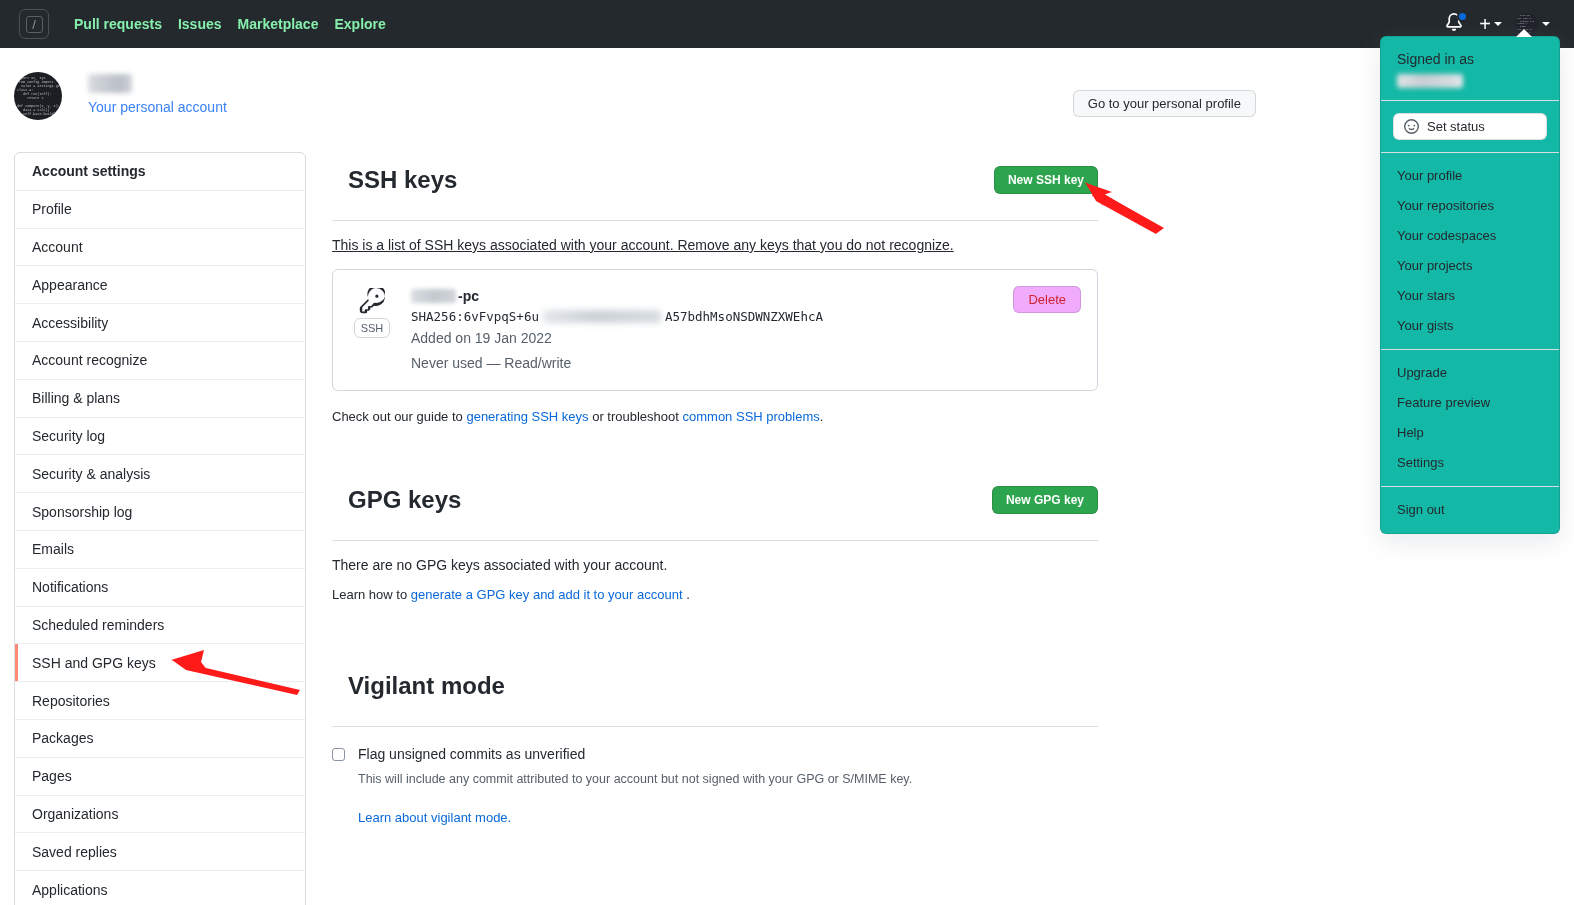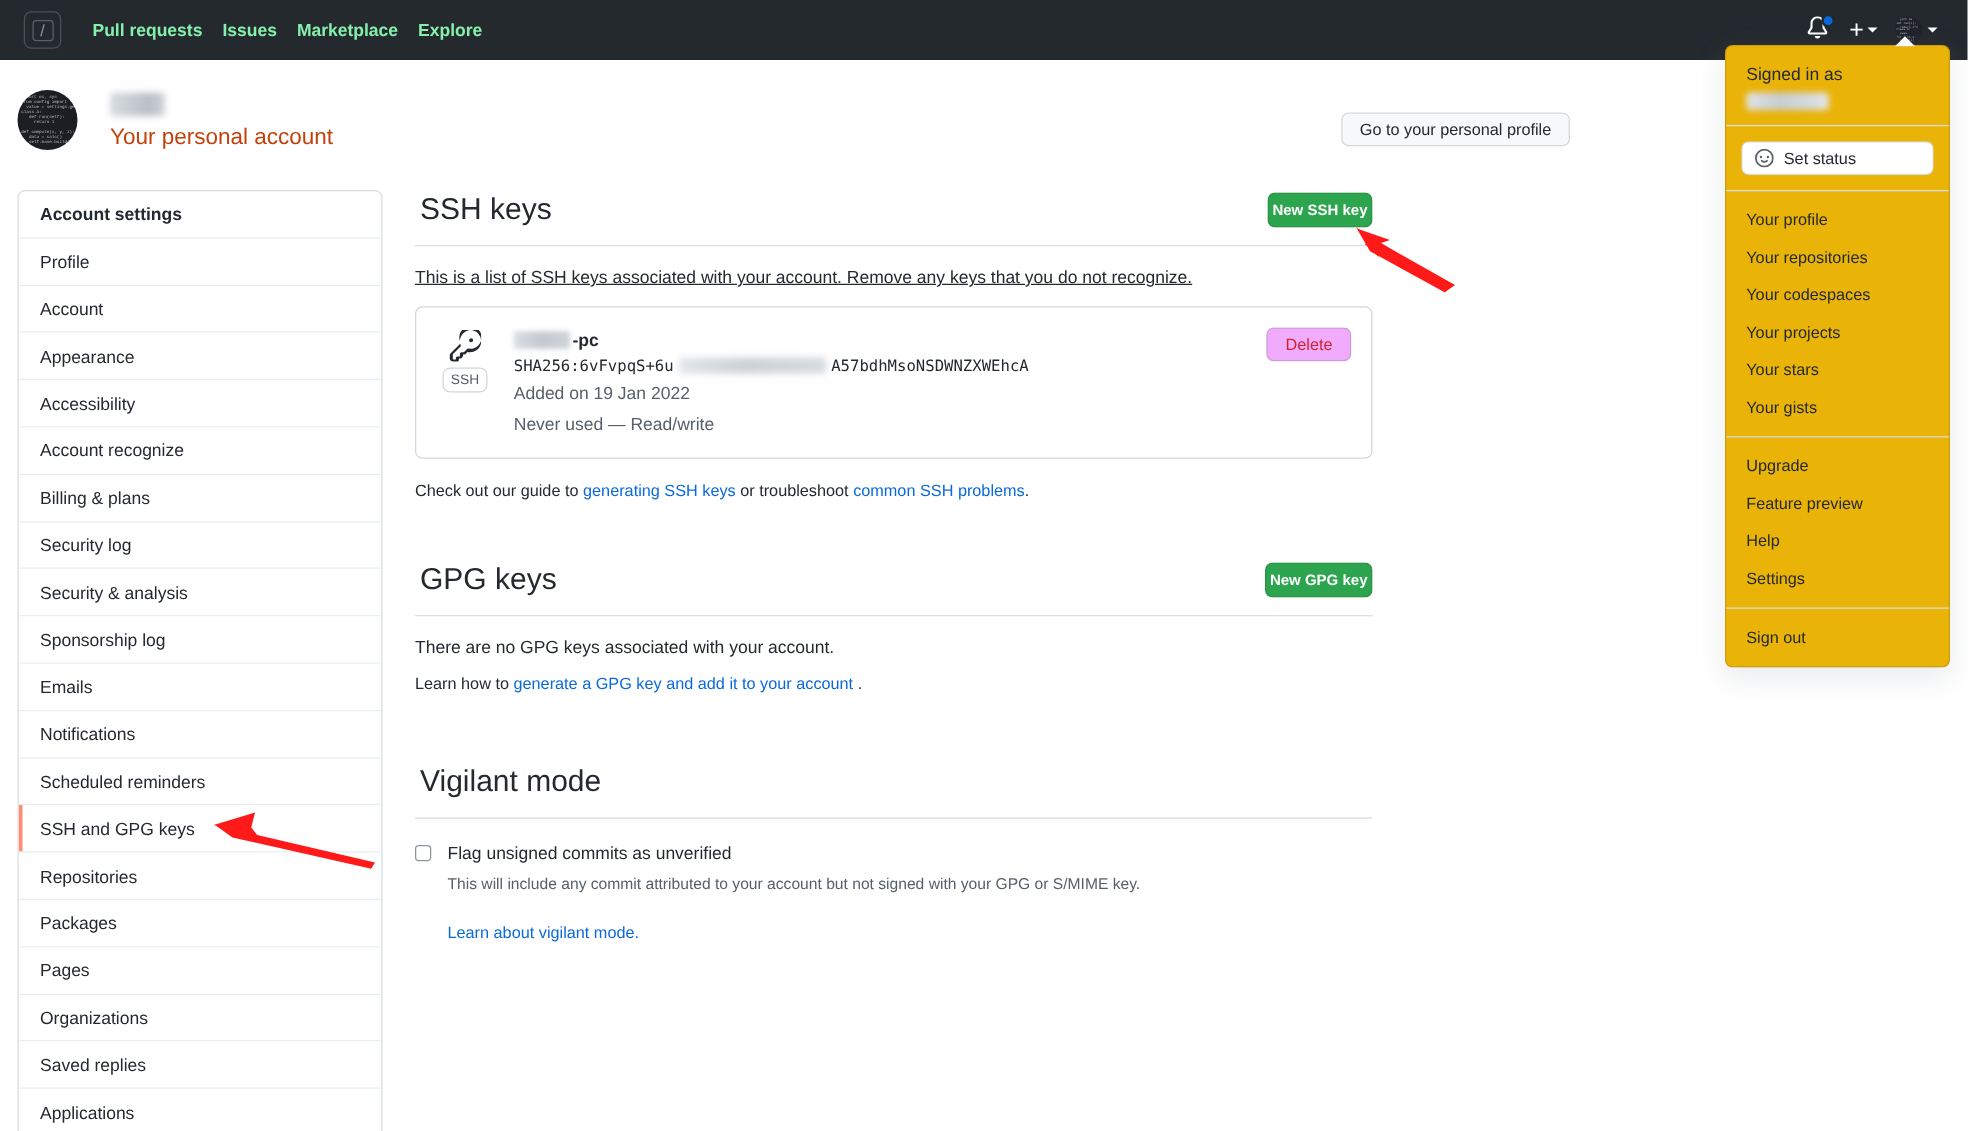--- a/index.html
+++ b/index.html
@@ -118,22 +118,22 @@
   }
   .profile-meta { margin-left: 26px; padding-top: 2px; }
   .blur-name {
     width: 44px; height: 19px;
     background: linear-gradient(95deg,#d9dde1 0%,#c6cbd1 42%,#b9bfc6 70%,#d0d5da 100%);
     border-radius: 3px;
     filter: blur(2.4px);
     margin-bottom: 6px;
   }
   .personal-account {
-    font-size: 18px;
-    color: #c2410c;
+    font-size: 14px;
+    color: #3b82f6;
   }
   .btn-personal-profile {
     position: absolute;
     top: 90px; right: 318px;
     font-size: 13px;
     color: #24292f;
     background: #f6f8fa;
     border: 1px solid rgba(27,31,36,0.15);
     border-radius: 6px;
     padding: 5px 14px;
@@ -183,33 +183,33 @@
   }
   .sec-head {
     display: flex;
     align-items: center;
     justify-content: space-between;
     padding-bottom: 8px;
     border-bottom: 1px solid #d8dee4;
   }
   .sec-title {
     font-size: 24px;
-    font-weight: normal;
-    color: #24292f;
-    margin: 4px;
+    font-weight: bold;
+    color: #24292f;
+    margin: 16px;
     line-height: 32px;
   }
   .btn-green {
     background: #2da44e;
     color: #ffffff;
     font-size: 12px;
     font-weight: bold;
     border: 1px solid rgba(27,31,36,0.15);
     border-radius: 6px;
-    padding: 6px 3px;
+    padding: 6px 13px;
     cursor: pointer;
     font-family: "Liberation Sans", sans-serif;
   }
   .sec-desc {
     font-size: 14px;
     color: #24292f;
     margin-top: 16px;
     text-decoration: underline;
   }
   .key-card {
@@ -323,21 +323,21 @@
     margin-top: 7px;
     line-height: 19px;
   }
   .vig-link { font-size: 13px; margin-top: 21px; }
 
   
   .dropdown {
     position: absolute;
     top: 36px; right: 14px;
     width: 180px;
-    background: #eab308;
+    background: #14b8a6;
     border: 1px solid rgba(31,35,40,0.15);
     border-radius: 6px;
     box-shadow: 0 8px 24px rgba(140,149,159,0.2);
     z-index: 50;
   }
   .dropdown::before {
     content: "";
     position: absolute;
     top: -8px; right: 27px;
     width: 0; height: 0;

